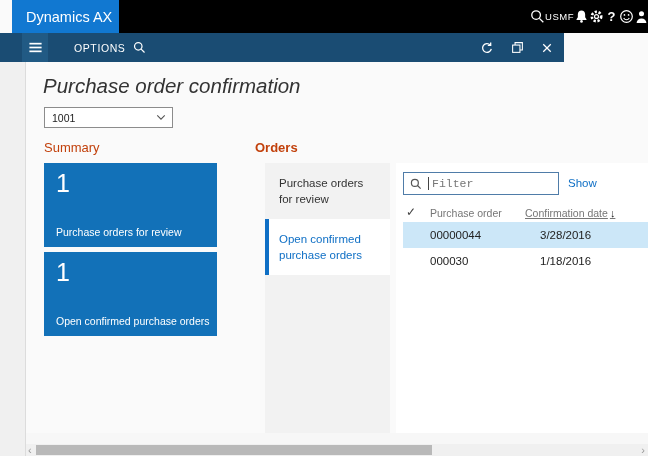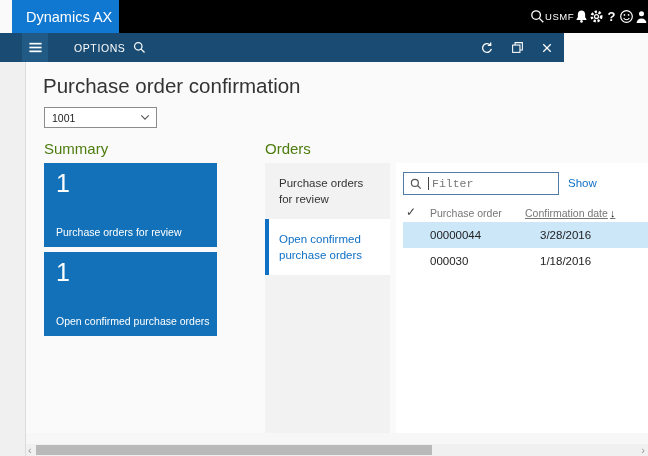--- a/index.html
+++ b/index.html
@@ -17,27 +17,27 @@
   
   .navbar{position:absolute;left:0;top:33px;width:564px;height:29px;background:#1a4c73;color:#fff;}
   .hamburger{position:absolute;left:22px;top:0;width:26px;height:29px;background:#215a84;
              display:flex;align-items:center;justify-content:center;cursor:pointer;}
   .options{position:absolute;left:74px;top:9px;font-size:10.5px;letter-spacing:.6px;cursor:pointer;}
   .nav-search{position:absolute;left:133px;top:8px;cursor:pointer;}
   .nav-right{position:absolute;right:9px;top:0;height:29px;display:flex;align-items:center;gap:14px;}
   .nav-right .nicon{display:flex;align-items:center;justify-content:center;width:16px;height:16px;cursor:pointer;}
   
   .left-strip{position:absolute;left:0;top:62px;width:26px;height:394px;background:#f0f0f0;border-right:1px solid #dcdcdc;box-sizing:border-box;}
-  .page-title{position:absolute;left:43px;top:74px;font-size:20.5px;font-weight:300;color:#333;}
-  .selector{position:absolute;left:44px;top:107px;width:113px;height:21px;background:#fff;border:1px solid #8c8c8c;
+  .page-title{position:absolute;left:43px;top:74px;font-size:20.5px;font-weight:300;color:#333;font-style:italic;}
+  .selector{position:absolute;left:44px;top:107px;width:129px;height:21px;background:#fff;border:1px solid #8c8c8c;
             box-sizing:border-box;display:flex;align-items:center;padding:0 6px 0 7px;cursor:pointer;}
   .selector-value{flex:1;font-size:10.5px;color:#222;}
-  .section-h{position:absolute;font-size:15px;color:#4d7c0f;}
+  .section-h{position:absolute;font-size:13px;color:#c2410c;}
   .h-summary{left:44px;top:140px;}
-  .h-orders{left:265px;top:140px;}
+  .h-orders{left:255px;top:140px;font-weight:bold;}
   
   .tile{position:absolute;left:44px;width:173px;height:84px;background:#1271b8;color:#fff;cursor:pointer;}
   .tile1{top:163px;} .tile2{top:252px;}
   .tile-count{position:absolute;left:12px;top:6px;font-size:25px;font-weight:300;}
   .tile-label{position:absolute;left:12px;bottom:9px;font-size:10.5px;}
   
   .orders-panel{position:absolute;left:265px;top:163px;width:125px;height:271px;background:#f2f2f2;}
   .oitem{padding:13px 14px 12px 14px;font-size:11.5px;line-height:1.35;color:#333;cursor:pointer;}
   .oitem.selected{background:#fff;border-left:4px solid #0f6fc5;padding-left:10px;color:#0f6fc5;}
   

